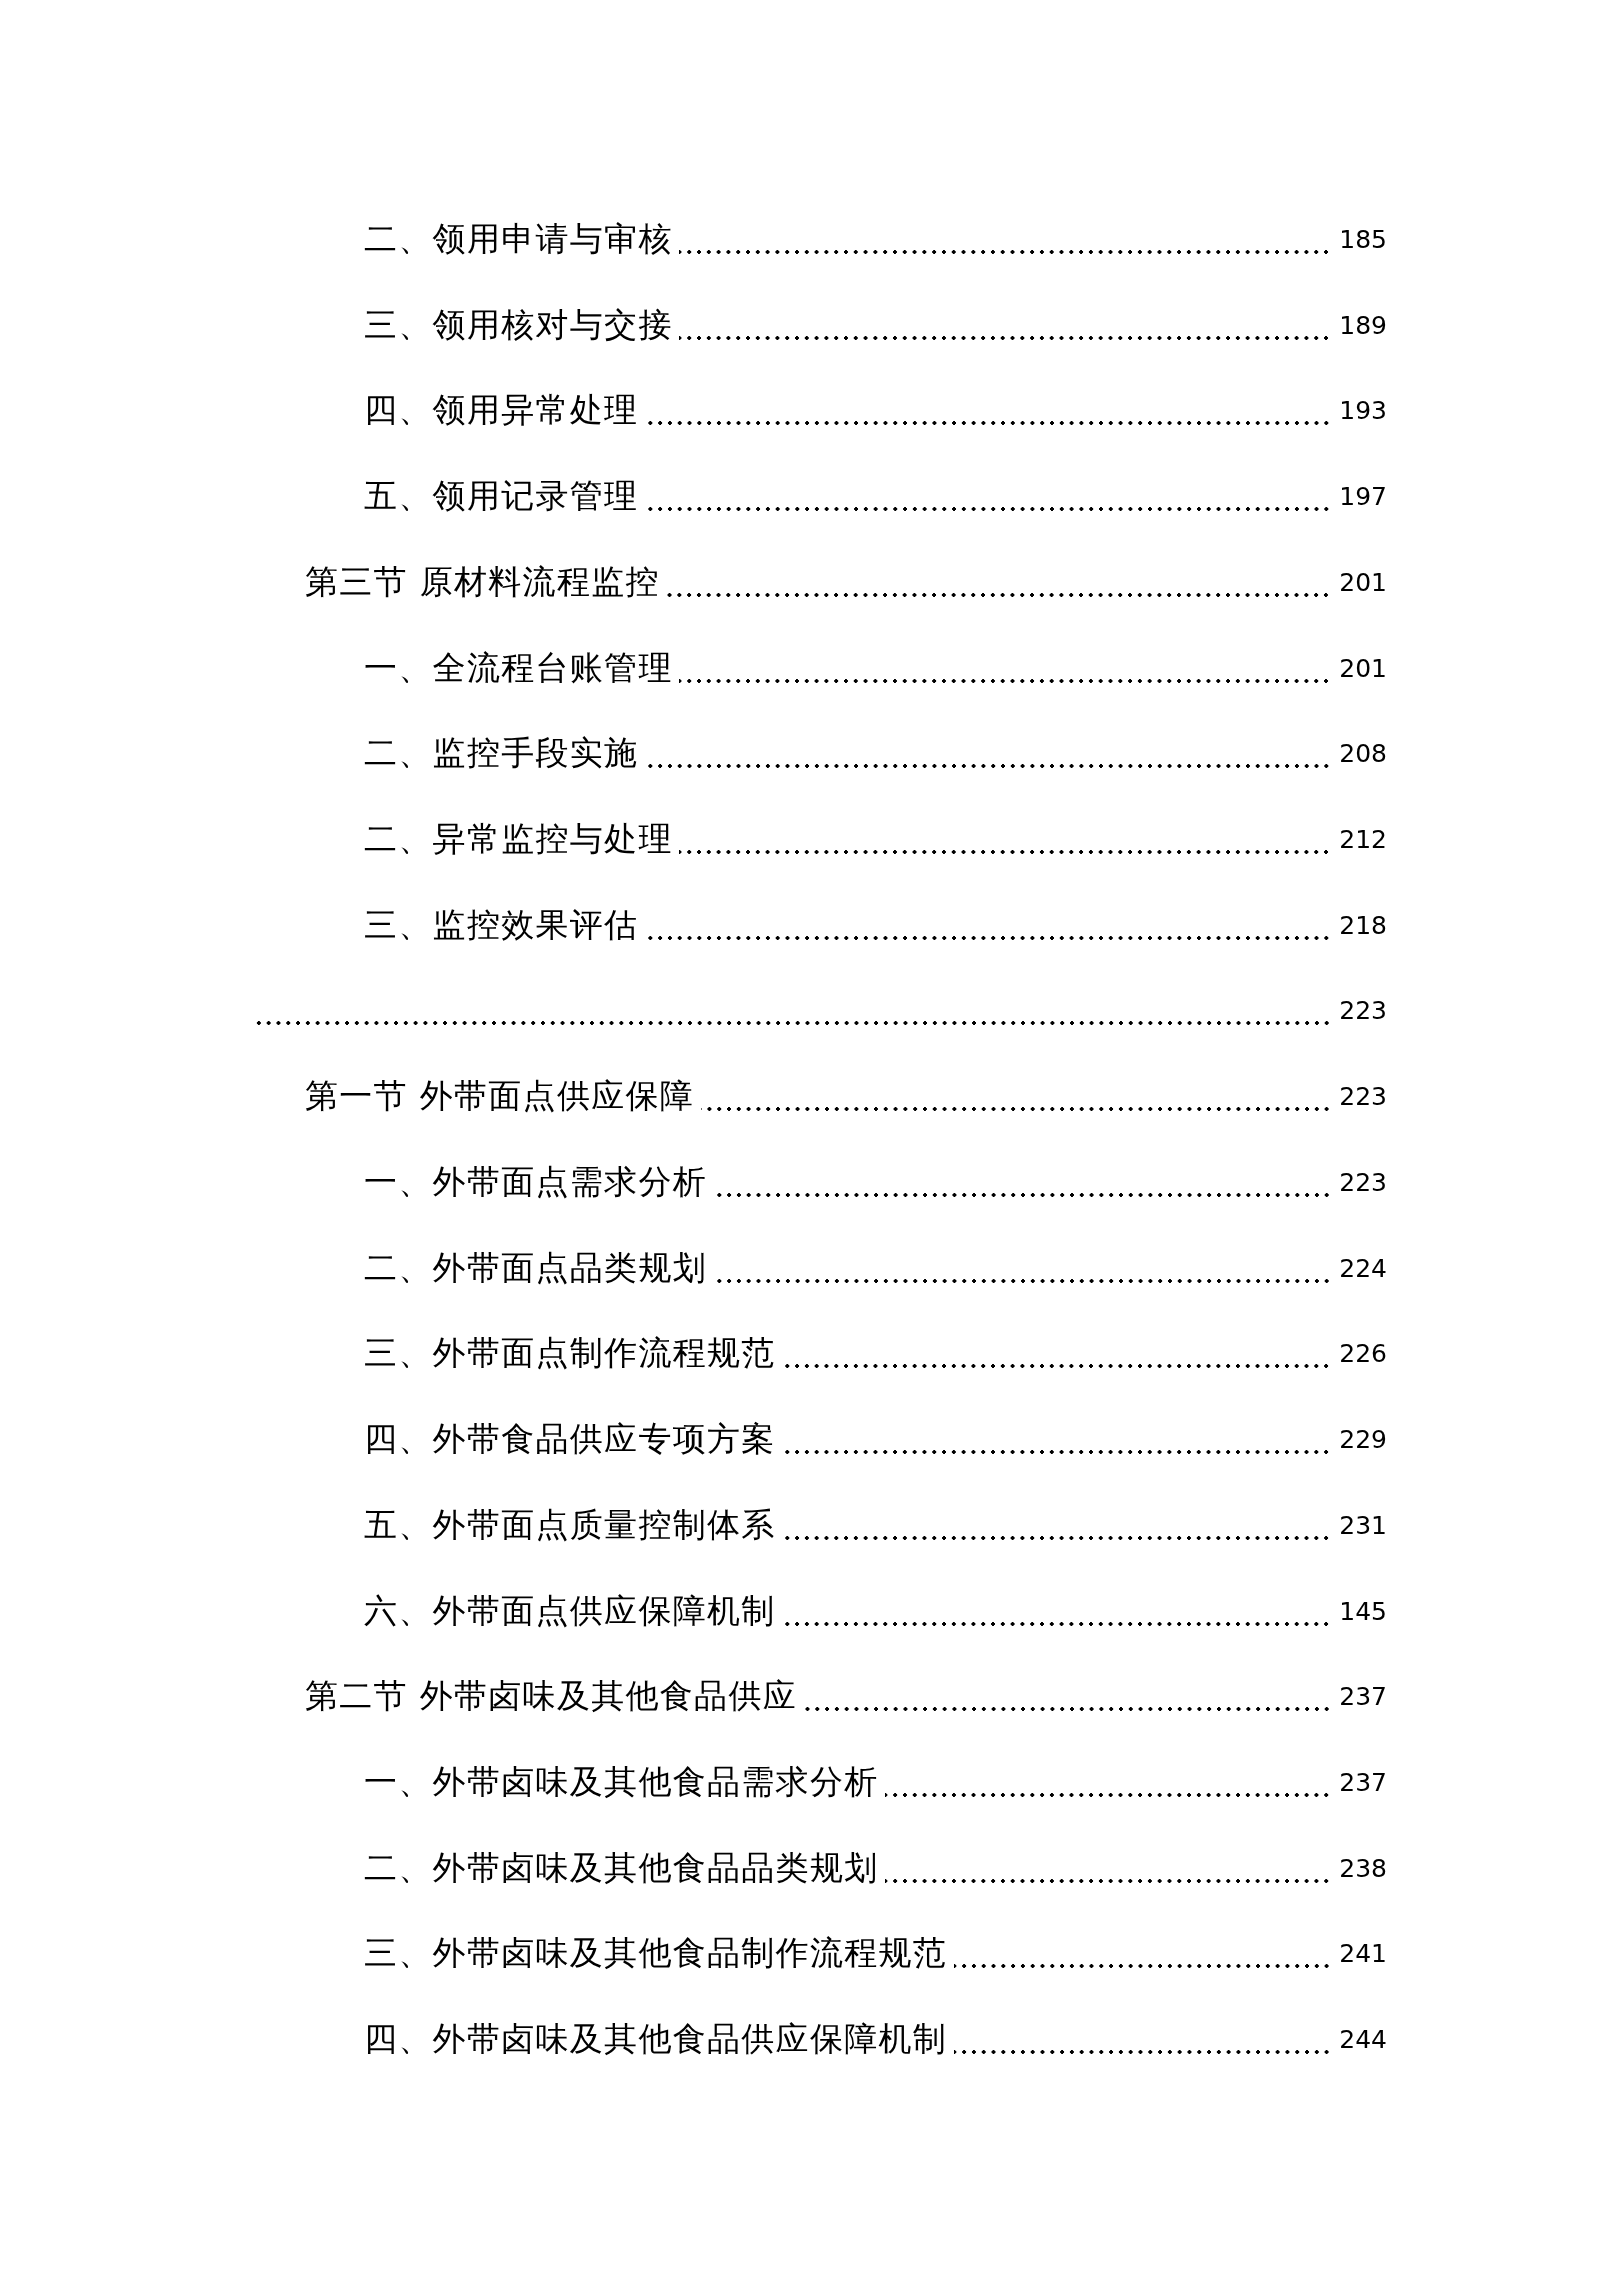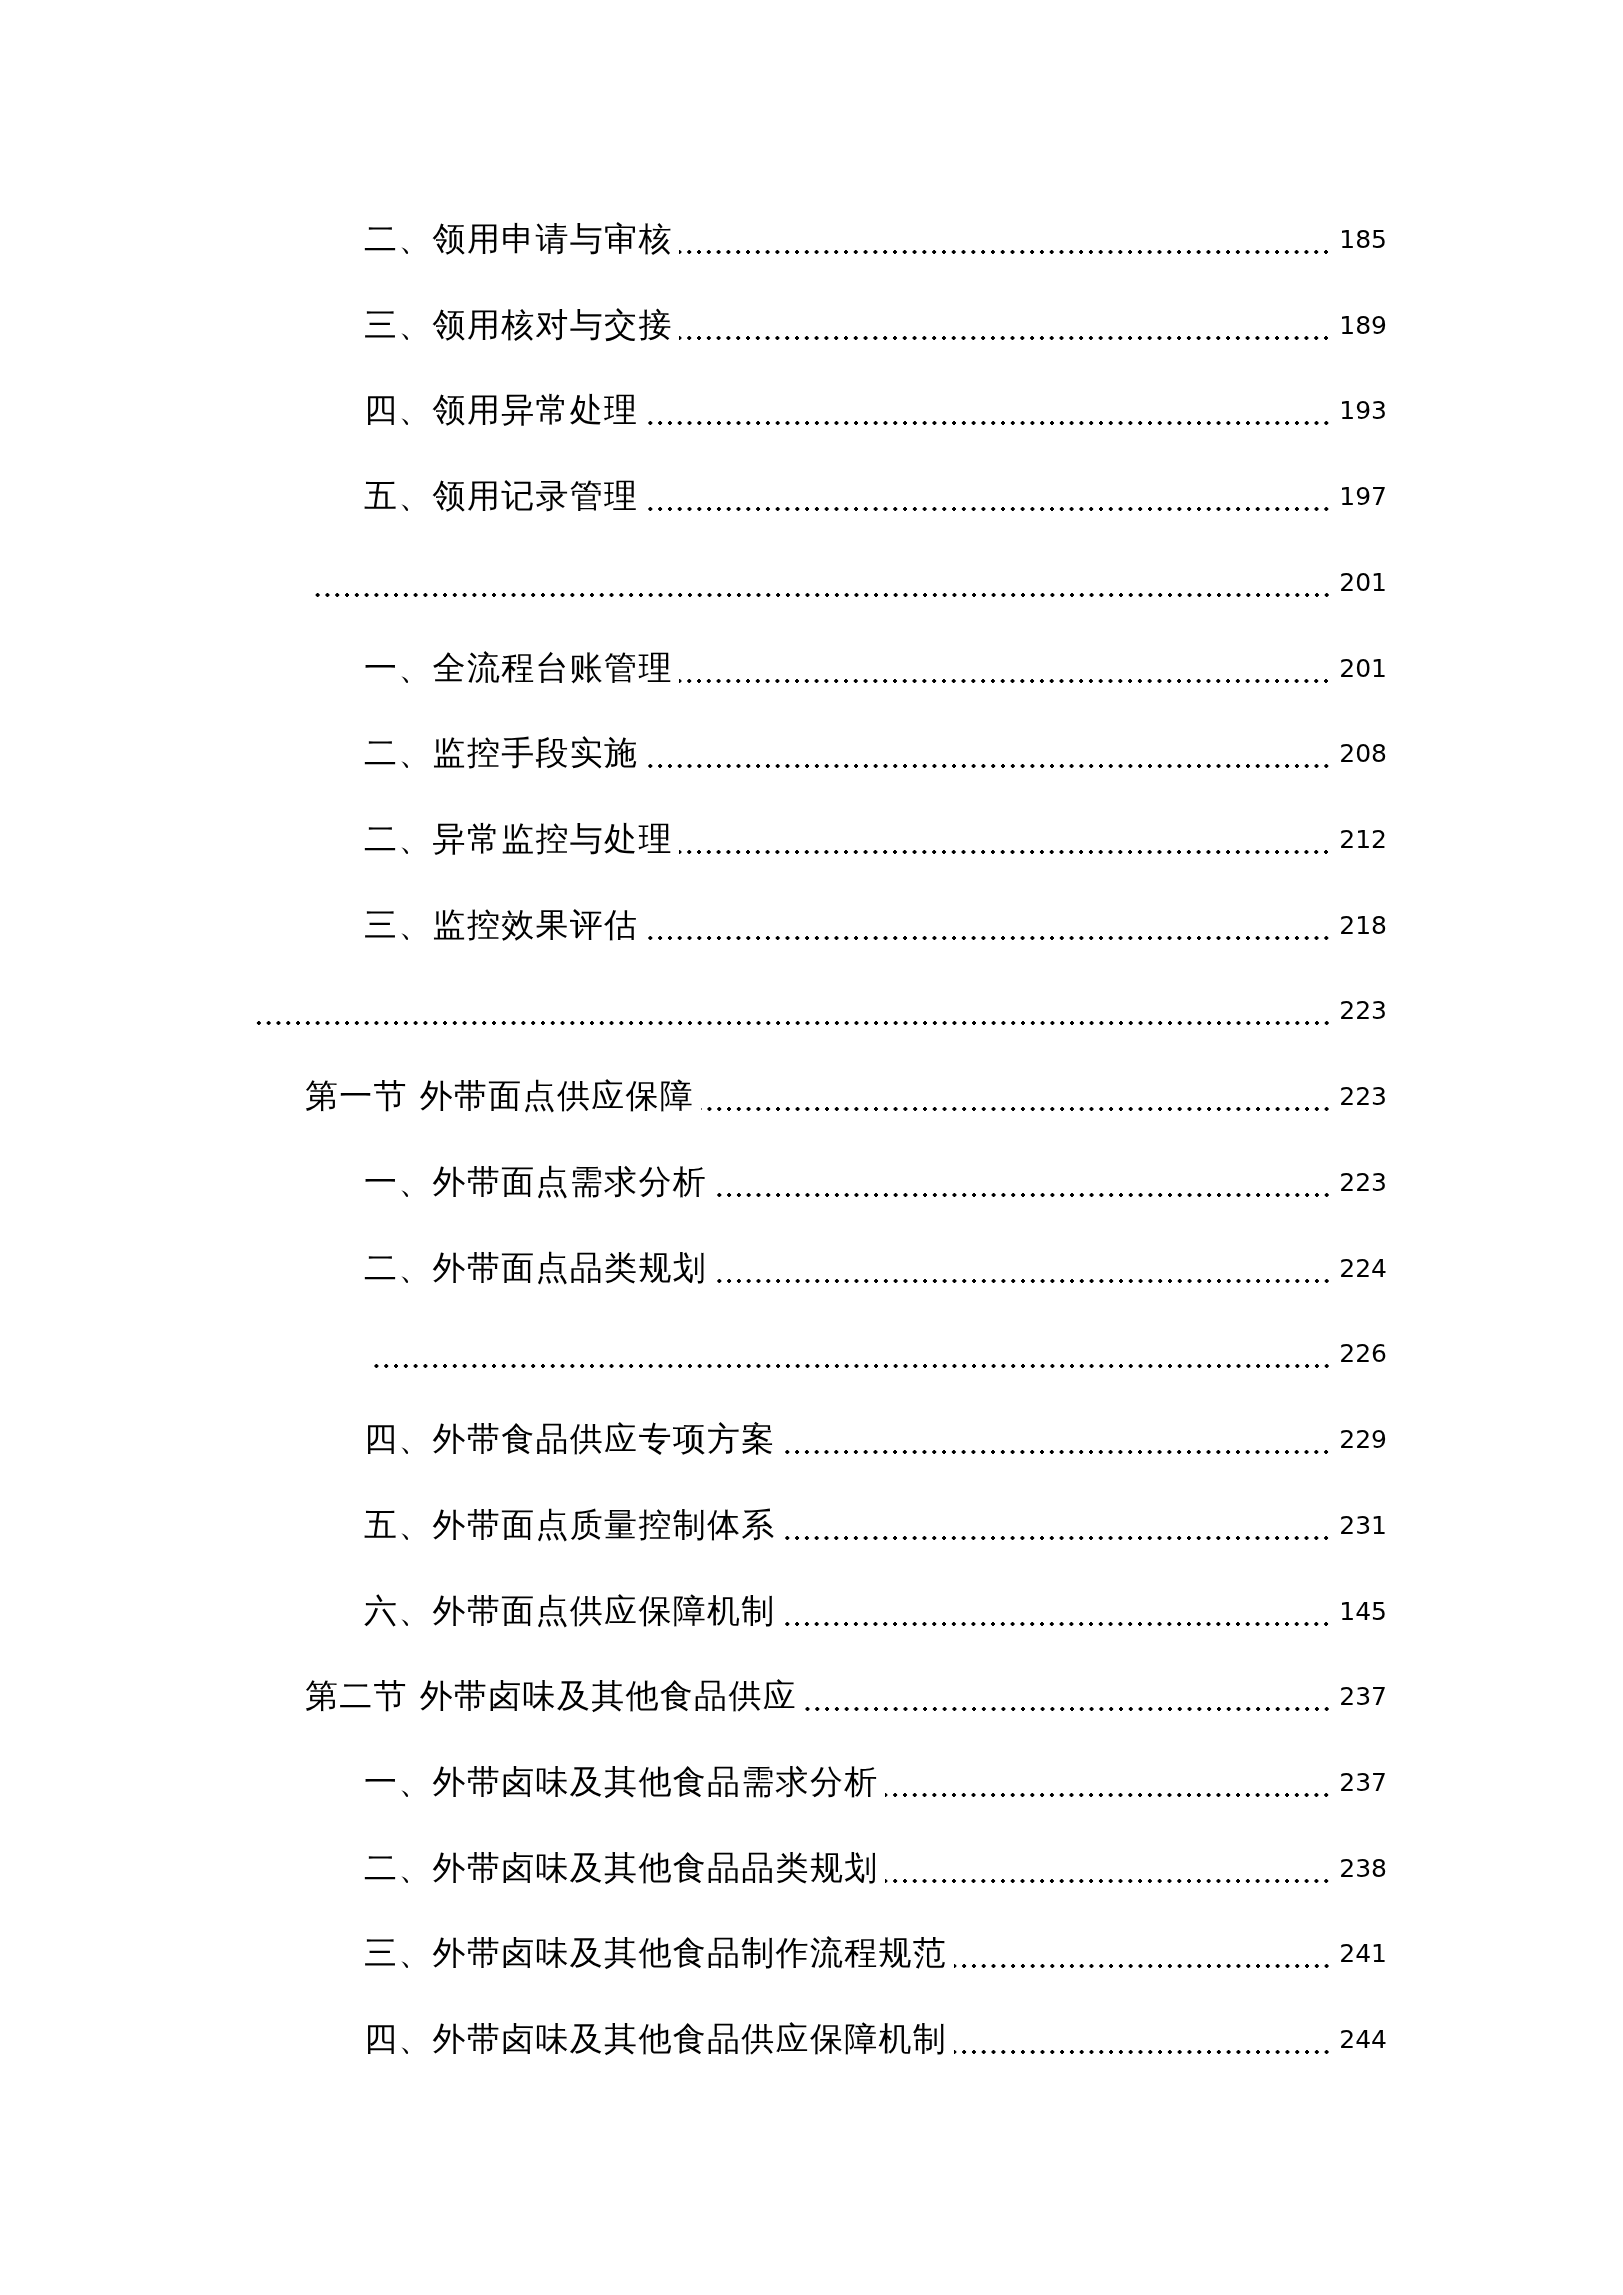--- a/index.html
+++ b/index.html
@@ -47,20 +47,21 @@
       <span class="toc-title">四、领用异常处理</span>
       <span class="toc-leader"></span>
       <span class="toc-page">193</span>
     </div>
     <div class="toc-row lvl-item" style="top:257px">
       <span class="toc-title">五、领用记录管理</span>
       <span class="toc-leader"></span>
       <span class="toc-page">197</span>
     </div>
     <div class="toc-row lvl-section" style="top:343px">
+      <span class="toc-title">第三节  原材料流程监控</span>
       <span class="toc-leader"></span>
       <span class="toc-page">201</span>
     </div>
     <div class="toc-row lvl-item" style="top:429px">
       <span class="toc-title">一、全流程台账管理</span>
       <span class="toc-leader"></span>
       <span class="toc-page">201</span>
     </div>
     <div class="toc-row lvl-item" style="top:514px">
       <span class="toc-title">二、监控手段实施</span>
@@ -90,20 +91,21 @@
       <span class="toc-title">一、外带面点需求分析</span>
       <span class="toc-leader"></span>
       <span class="toc-page">223</span>
     </div>
     <div class="toc-row lvl-item" style="top:1029px">
       <span class="toc-title">二、外带面点品类规划</span>
       <span class="toc-leader"></span>
       <span class="toc-page">224</span>
     </div>
     <div class="toc-row lvl-item" style="top:1114px">
+      <span class="toc-title">三、外带面点制作流程规范</span>
       <span class="toc-leader"></span>
       <span class="toc-page">226</span>
     </div>
     <div class="toc-row lvl-item" style="top:1200px">
       <span class="toc-title">四、外带食品供应专项方案</span>
       <span class="toc-leader"></span>
       <span class="toc-page">229</span>
     </div>
     <div class="toc-row lvl-item" style="top:1286px">
       <span class="toc-title">五、外带面点质量控制体系</span>

